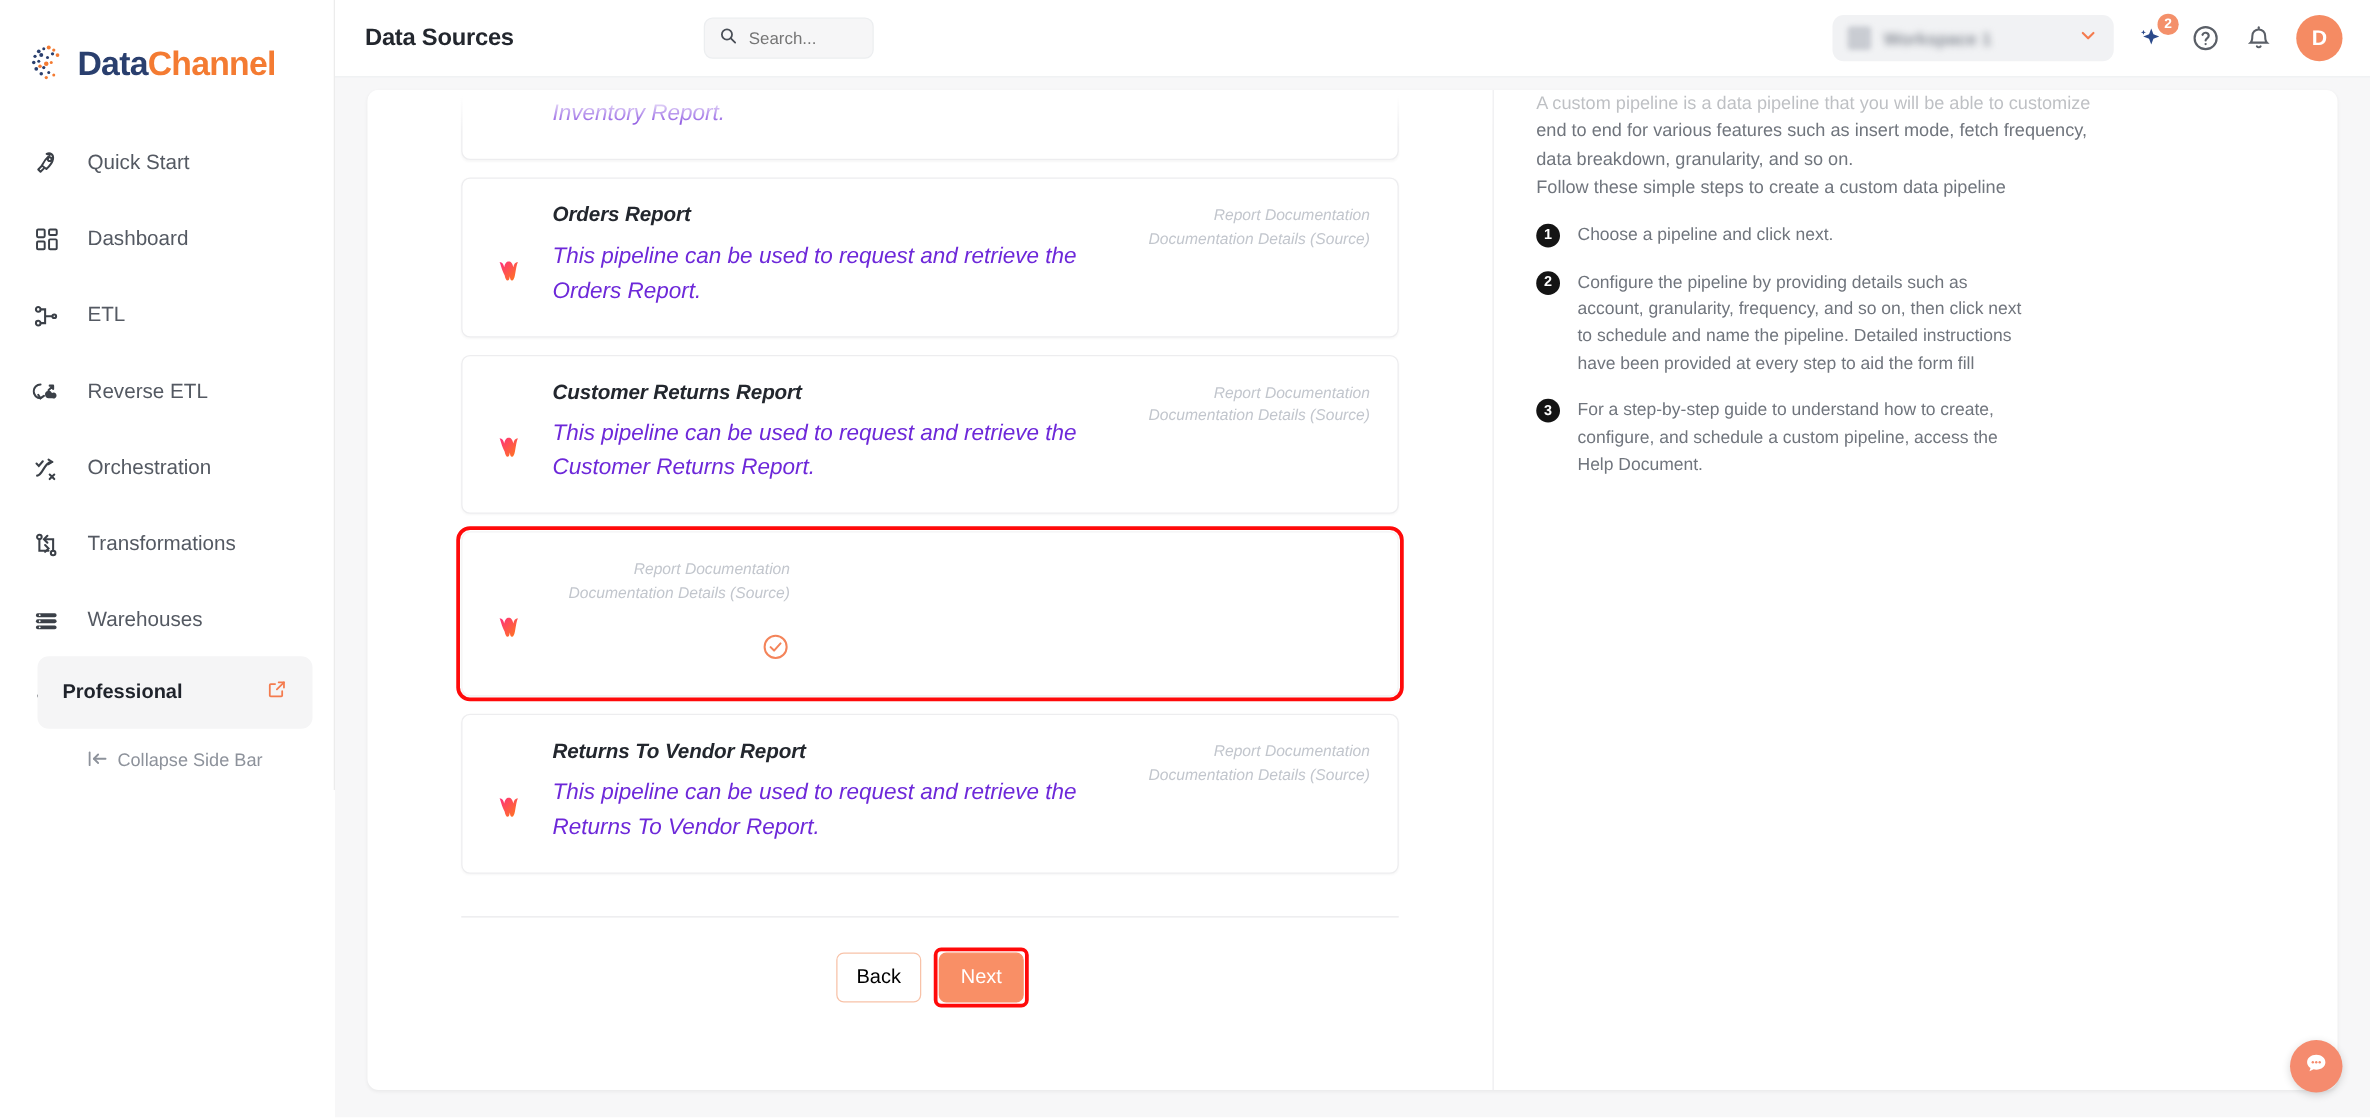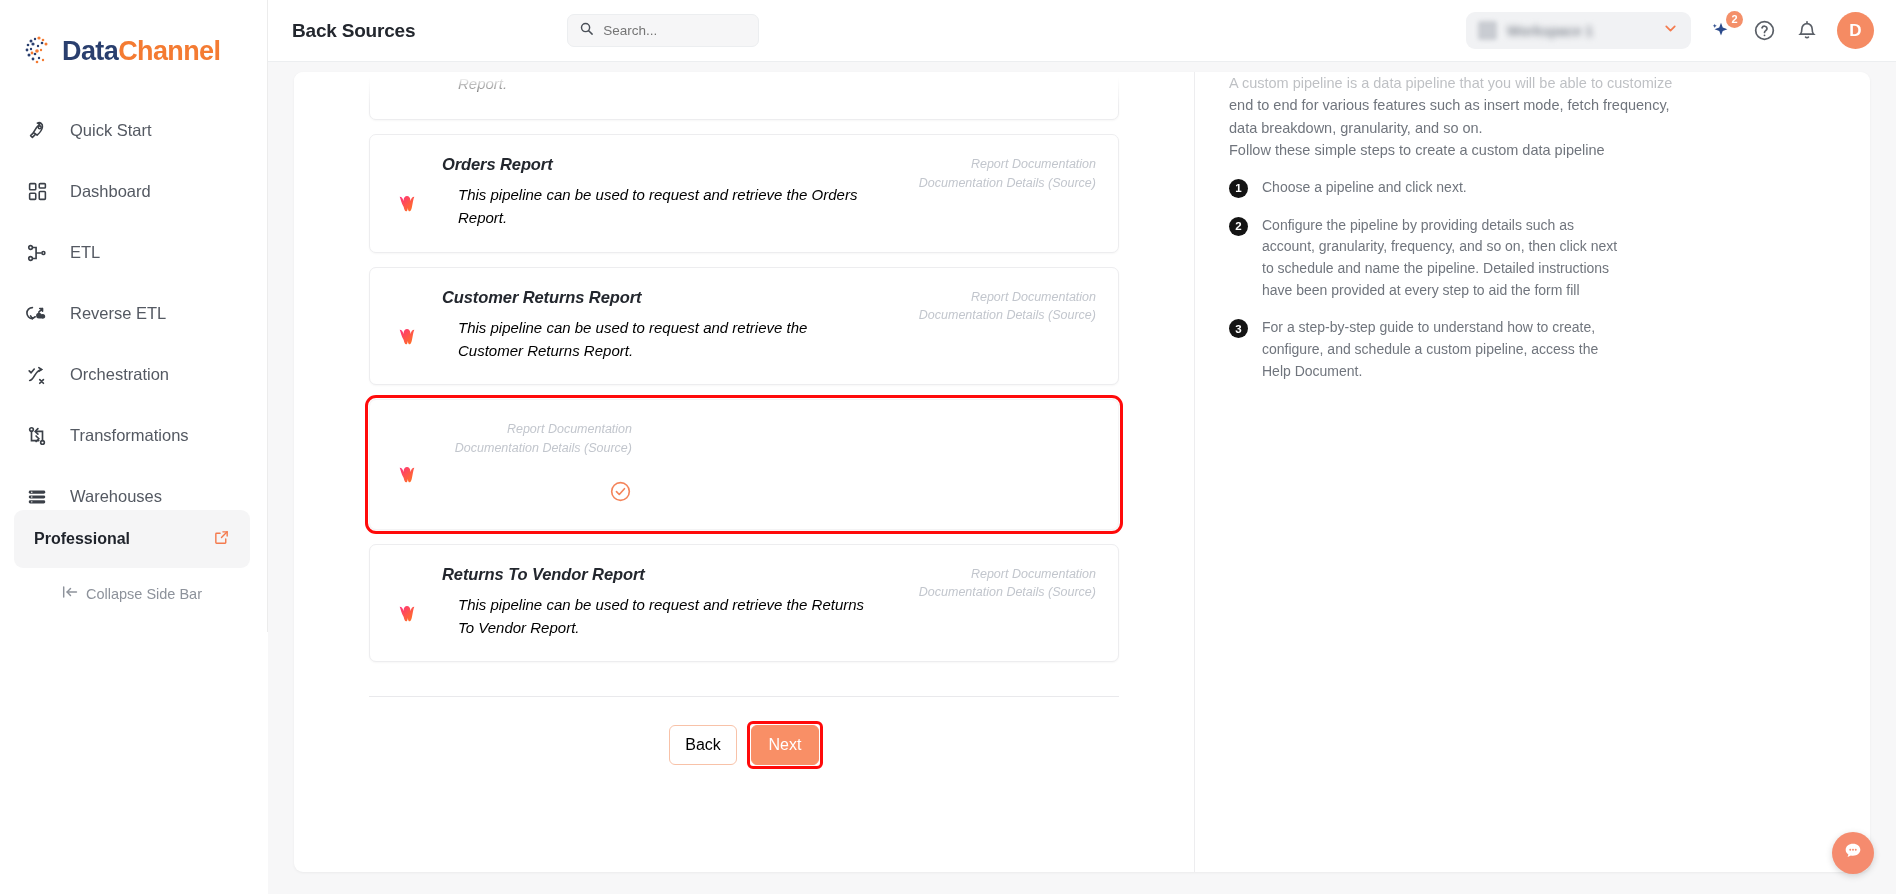--- a/index.html
+++ b/index.html
@@ -28,21 +28,21 @@
   .nav { margin-top: 22px; display: flex; flex-direction: column; }
   .nav-item {
     display: flex; align-items: center;
     height: 61px; padding-left: 22px;
     cursor: pointer; color: #545962;
     font-size: 16.5px;
   }
   .nav-icon { width: 30px; height: 26px; flex:0 0 30px; margin-right: 18px; display:flex; align-items:center; justify-content:center; }
   .nav-icon svg { display:block; }
 
-  .sidebar-bottom { position: absolute; left: 0; bottom: 16px; width: 268px; padding: 0 18px 14px 14px; }
+  .sidebar-bottom { position: absolute; left: 0; bottom: 0; width: 268px; padding: 0 18px 14px 30px; }
   .plan-box {
     background: #f5f5f6; border-radius: 9px;
     height: 58px; display:flex; align-items:center; justify-content:space-between;
     padding: 0 20px; cursor: pointer;
   }
   .plan-label { font-size: 16px; font-weight: 700; color: #1f232b; }
   .collapse-row {
     margin-top: 17px; display:flex; align-items:center; justify-content:center;
     color:#8d929b; font-size: 14.5px; cursor:pointer; gap:7px;
   }
@@ -51,21 +51,21 @@
   .main { flex: 1; display:flex; flex-direction:column; background: #f7f7f8; position:relative; }
 
   .topbar {
     height: 62px; background:#fff; display:flex; align-items:center;
     padding: 0 22px 0 24px; border-bottom: 1px solid #eceef0;
     position: relative; z-index: 5;
   }
   .page-title { font-size: 19px; font-weight: 700; color:#23272e; letter-spacing:-0.2px; }
   .search-box {
     margin-left: 152px;
-    width: 192px; height: 33px; background:#f6f6f7; border:1px solid #eceef0;
+    width: 136px; height: 33px; background:#f6f6f7; border:1px solid #eceef0;
     border-radius: 7px; display:flex; align-items:center; padding: 0 11px; gap: 9px;
   }
   .search-box input {
     border:none; outline:none; background:transparent; font-size:13.5px;
     color:#9aa0a8; width:100%; font-family:inherit;
   }
   .topbar-right { margin-left:auto; display:flex; align-items:center; gap: 17px; }
   .ws-select {
     height: 37px; min-width: 225px; background:#f1f2f4; border-radius:9px;
     display:flex; align-items:center; padding: 0 12px; gap: 10px; cursor:pointer;
@@ -116,21 +116,21 @@
     display:flex; min-height: 114px;
     box-shadow: 0 1px 2px rgba(0,0,0,.035);
     font-style: italic;
   }
   .pcard.first { min-height: 84px; padding-top: 12px; }
   .pcard.selected-outline { outline: 3px solid #ff0a0a; outline-offset: 1px; border-color:#f4f4f5; }
   .pcard-icon { width:30px; flex:0 0 30px; display:flex; align-items:center; justify-content:center; padding-top: 24px; }
   .pcard.first .pcard-icon { padding-top: 0px; align-items:flex-start; }
   .pcard-body { flex:1; padding-left: 20px; padding-right: 10px; }
   .pcard-title { font-size: 16.5px; font-weight:700; color:#23272e; margin-bottom: 9px; letter-spacing:-0.1px; }
-  .pcard-desc { font-size: 15px; color:#000000; line-height: 1.55; max-width: 420px; margin-left: 16px; }
+  .pcard-desc { font-size: 18px; color:#6d28d9; line-height: 1.55; max-width: 420px; }
   .pcard-links {
     width: 210px; flex:0 0 210px; text-align:right;
     display:flex; flex-direction:column; align-items:flex-end;
   }
   .doc-link { font-size: 12.5px; color:#c2c6cd; line-height: 1.5; cursor:pointer; }
   .check-circle { margin-top: 22px; }
 
   .divider { width: 750px; height:1px; background:#e9e9ec; margin-top: 34px; }
   .btn-row { width: 750px; display:flex; justify-content:center; gap: 14px; margin-top: 28px; }
   .btn {
@@ -327,21 +327,21 @@
           </svg>
         </span>
         <span>Collapse Side Bar</span>
       </div>
     </div>
   </aside>
 
   <section class="main">
 
     <header class="topbar">
-      <div class="page-title">Back Sources</div>
+      <div class="page-title">Data Sources</div>
 
       <div class="search-box">
         <span>
           <svg width="15" height="15" viewBox="0 0 24 24" fill="none" stroke="#4a4f57" stroke-width="2.3" stroke-linecap="round">
             <circle cx="10.5" cy="10.5" r="6.5"></circle>
               <path d="M15.5 15.5L21 21"></path>
           </svg>
         </span>
         <input type="text" placeholder="Search..." style="">
       </div>

